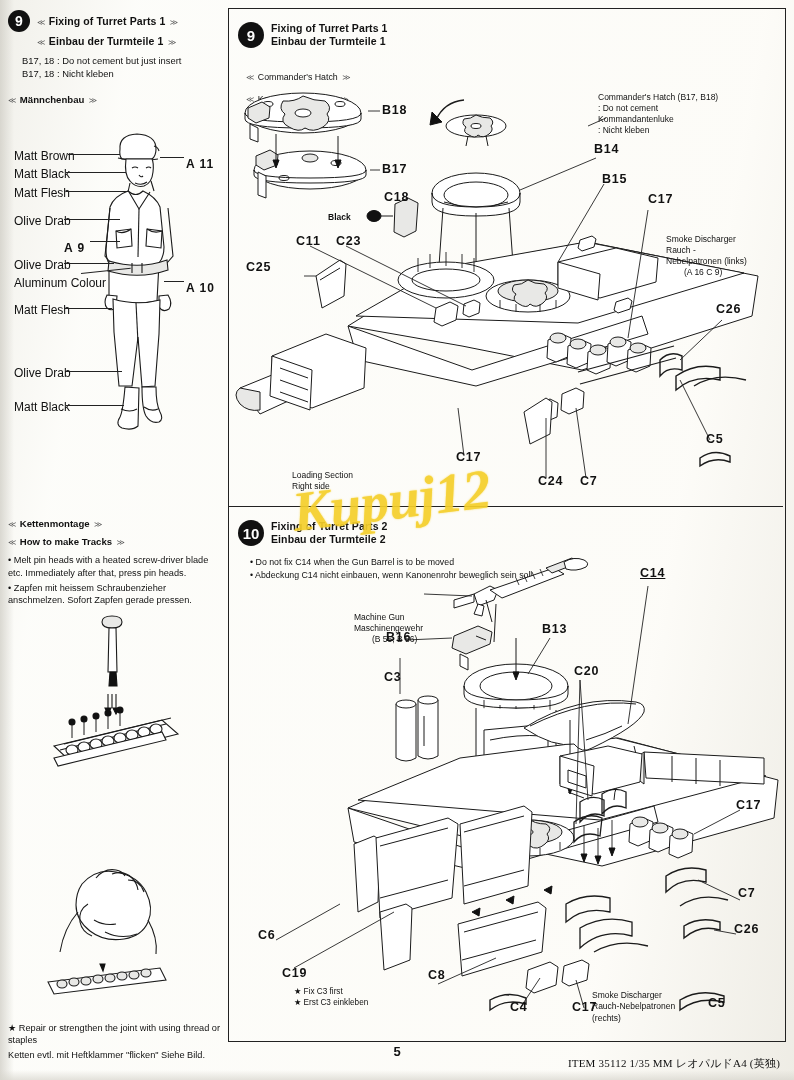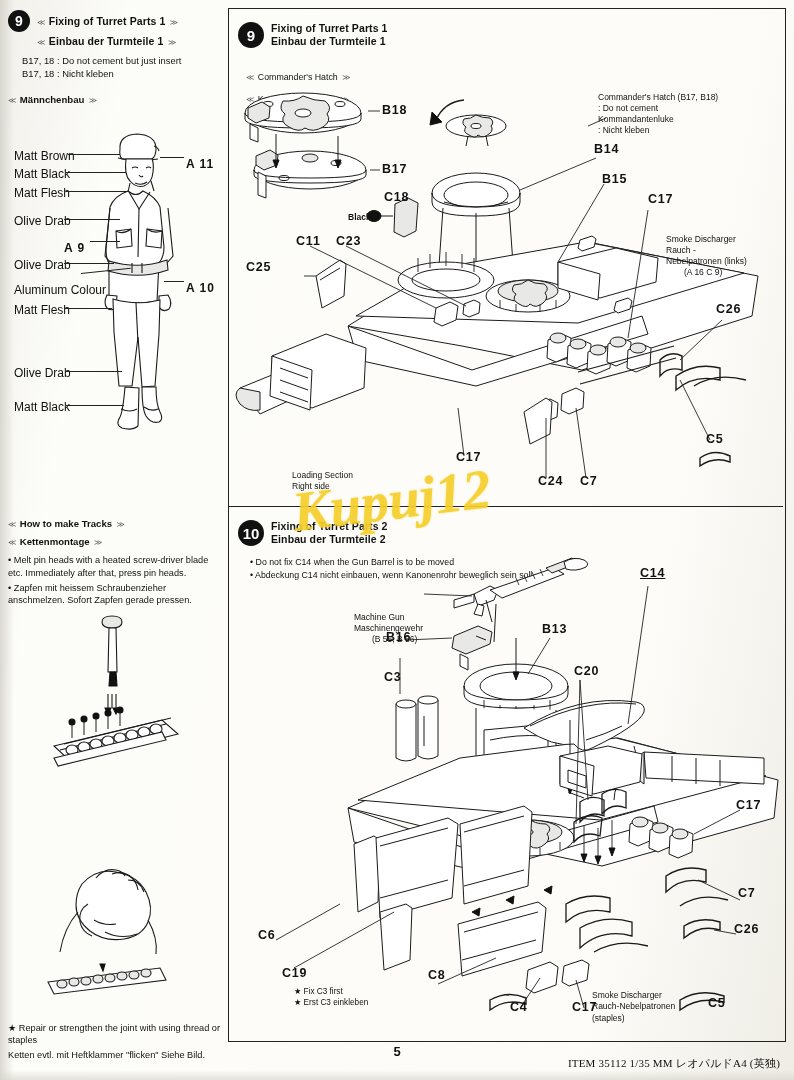--- a/index.html
+++ b/index.html
@@ -163,21 +163,21 @@
 
       <div class="lbl" style="left:6px;top:73px;">Matt Flesh</div>
       <div class="lead" style="left:58px;top:78px;width:62px;"></div>
 
       <div class="lbl" style="left:6px;top:101px;">Olive Drab</div>
       <div class="lead" style="left:56px;top:106px;width:56px;"></div>
 
       <div class="lbl" style="left:6px;top:145px;">Olive Drab</div>
       <div class="lead" style="left:56px;top:150px;width:50px;"></div>
 
-      <div class="lbl" style="left:6px;top:170px;">Aluminum Colour</div>
+      <div class="lbl" style="left:6px;top:163px;">Aluminum Colour</div>
       <div class="lead" style="left:73px;top:160px;width:50px;transform:rotate(-6deg);transform-origin:left;"></div>
 
       <div class="lbl" style="left:6px;top:190px;">Matt Flesh</div>
       <div class="lead" style="left:56px;top:195px;width:48px;"></div>
 
       <div class="lbl" style="left:6px;top:253px;">Olive Drab</div>
       <div class="lead" style="left:58px;top:258px;width:56px;"></div>
 
       <div class="lbl" style="left:6px;top:287px;">Matt Black</div>
       <div class="lead" style="left:58px;top:292px;width:58px;"></div>
@@ -188,26 +188,26 @@
       <div class="plbl" style="left:56px;top:120px;">A 9</div>
       <div class="lead" style="left:82px;top:128px;width:30px;"></div>
 
       <div class="plbl" style="left:178px;top:160px;">A 10</div>
       <div class="lead" style="left:156px;top:168px;width:20px;"></div>
     </div>
 
     <div>
       <div>
         <span class="chev">≪</span>
-        <span class="sect">How to make Tracks</span>
+        <span class="sect">Kettenmontage</span>
         <span class="chev">≫</span>
       </div>
       <div>
         <span class="chev">≪</span>
-        <span class="sect">Kettenmontage</span>
+        <span class="sect">How to make Tracks</span>
         <span class="chev">≫</span>
       </div>
     </div>
     <div class="body-txt" style="margin-top:5px;">• Melt pin heads with a heated screw-driver blade etc. Immediately after that, press pin heads.</div>
     <div class="body-txt" style="margin-top:3px;">• Zapfen mit heissem Schraubenzieher anschmelzen. Sofort Zapfen gerade pressen.</div>
 
     <div class="track-block">
       <svg width="212" height="250" viewBox="0 0 212 250">
         <g class="ln" stroke-width="1.1">
 
@@ -456,21 +456,21 @@
       <div>Rauch -</div>
       <div>Nebelpatronen (links)</div>
       <div style="margin-left:18px;">(A 16  C 9)</div>
     </div>
 
     <div class="callout" style="left:64px;top:462px;">
       <div>Loading Section</div>
       <div>Right side</div>
     </div>
 
-    <div class="callout" style="left:120px;top:204px;font-weight:bold;">Black</div>
+    <div class="callout" style="left:100px;top:204px;font-weight:bold;">Black</div>
 
     <div class="pcode" style="left:154px;top:95px;">B18</div>
     <div class="pcode" style="left:154px;top:154px;">B17</div>
     <div class="pcode" style="left:156px;top:182px;">C18</div>
     <div class="pcode" style="left:366px;top:134px;">B14</div>
     <div class="pcode" style="left:374px;top:164px;">B15</div>
     <div class="pcode" style="left:420px;top:184px;">C17</div>
     <div class="pcode" style="left:68px;top:226px;">C11</div>
     <div class="pcode" style="left:108px;top:226px;">C23</div>
     <div class="pcode" style="left:18px;top:252px;">C25</div>
@@ -666,21 +666,21 @@
     <div class="pcode" style="left:480px;top:488px;">C5</div>
 
     <div style="position:absolute;left:66px;top:478px;font-size:8.2px;line-height:1.4;">
       <div>★ Fix C3 first</div>
       <div>★ Erst C3 einkleben</div>
     </div>
 
     <div class="callout" style="left:364px;top:482px;line-height:1.35;">
       <div>Smoke Discharger</div>
       <div>Rauch-Nebelpatronen</div>
-      <div>(staples)</div>
+      <div>(rechts)</div>
     </div>
   </div>
 
   <div class="wm">Kupuj12</div>
 
   <div class="pageno">5</div>
   <div class="item-line">ITEM 35112  1/35 MM レオパルドA4 (英独)</div>
 </div>
 
 </body></html>

